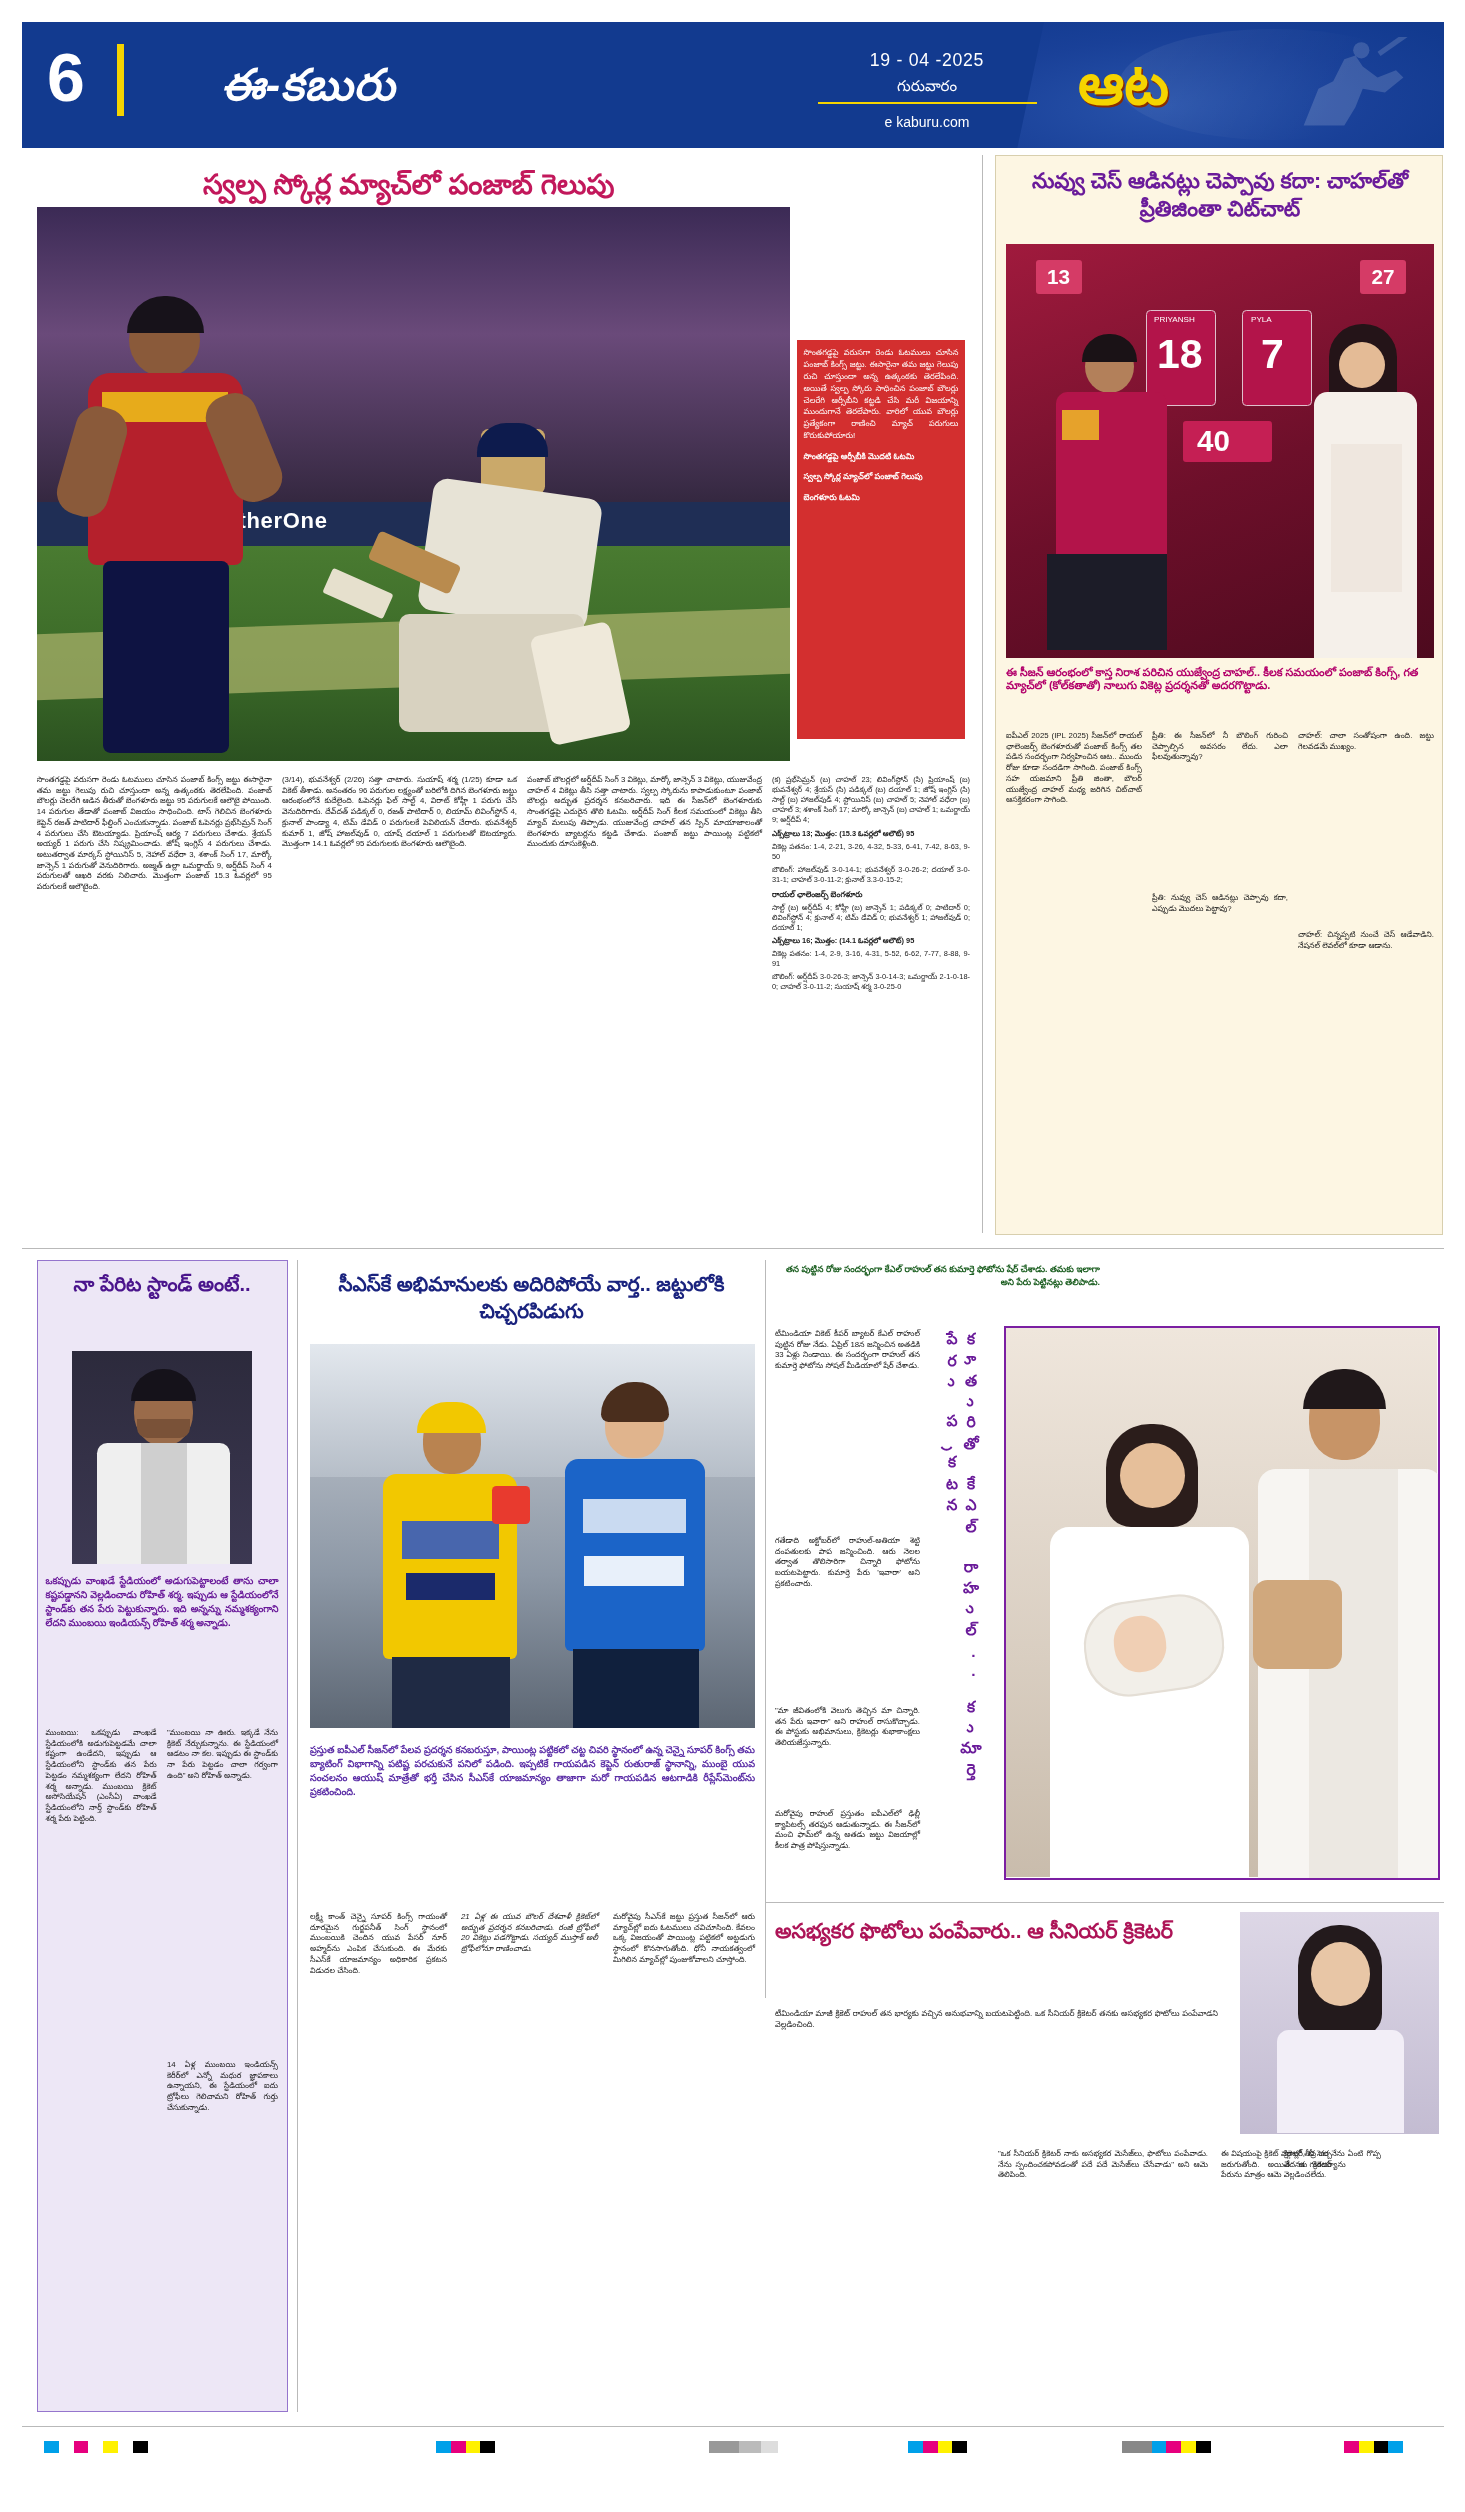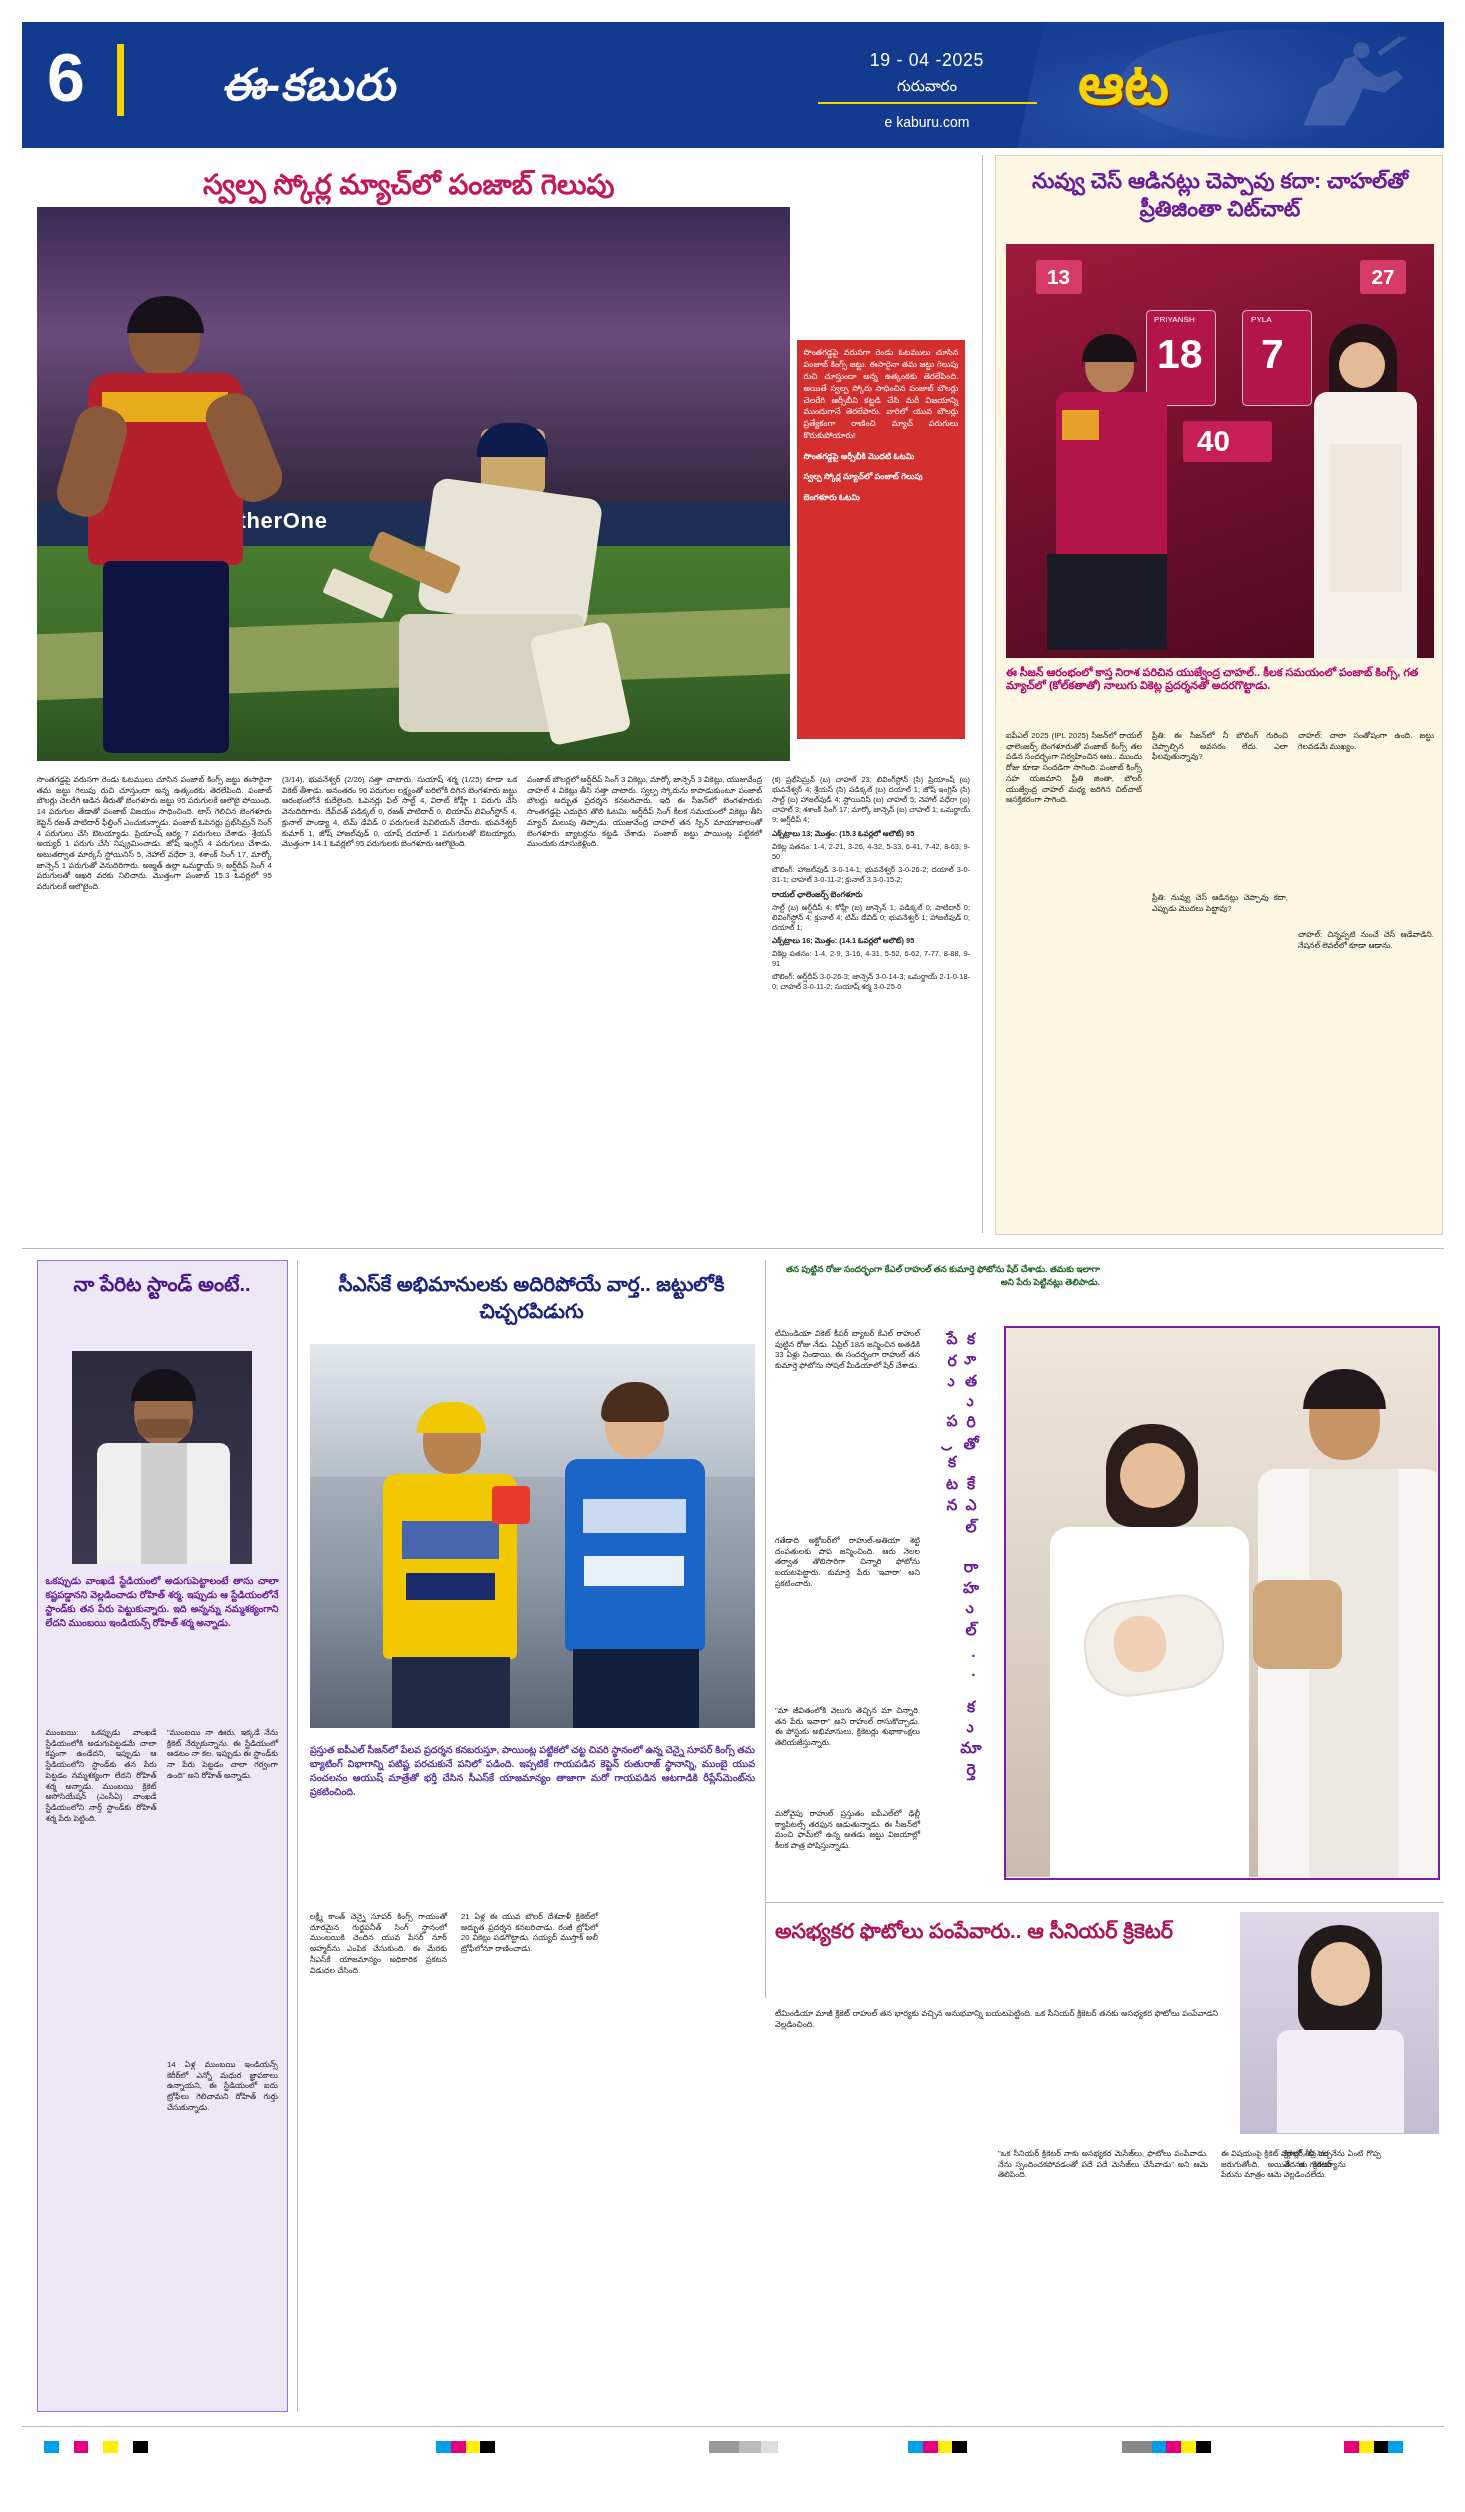--- a/index.html
+++ b/index.html
@@ -377,21 +377,22 @@
       <div style="position:absolute;left:37px;top:111px;width:103px;height:34px;background:#e8eef8;opacity:0.85;"></div>
       <div style="position:absolute;left:38px;top:168px;width:100px;height:29.5px;background:#ffffff;opacity:0.9;"></div>
       <div style="position:absolute;left:26.6px;top:261px;width:126px;height:123px;background:#10203d;"></div>
     </div>
     <div style="position:absolute;left:182px;top:142px;width:38px;height:38px;background:#e83a2e;border-radius:4.4px;"></div>
   </div>
 
   <div class="cap-purple" style="left:288px; top:1721px; width:445px; color:#5b2ea6;">ప్రస్తుత ఐపీఎల్ సీజన్‌లో పేలవ ప్రదర్శన కనబరుస్తూ, పాయింట్ల పట్టికలో చట్ట చివరి స్థానంలో ఉన్న చెన్నై సూపర్ కింగ్స్ తమ బ్యాటింగ్ విభాగాన్ని పటిష్ట పరచుకునే పనిలో పడింది. ఇప్పటికే గాయపడిన కెప్టెన్ రుతురాజ్ స్థానాన్ని, ముంబై యువ సంచలనం ఆయుష్ మాత్రేతో భర్తీ చేసిన సీఎస్‌కే యాజమాన్యం తాజాగా మరో గాయపడిన ఆటగాడికి రీప్లేస్‌మెంట్‌ను ప్రకటించింది.</div>
 
   <div class="body-col" style="position:absolute;left:288px;top:1890px;width:137px;height:495px;">లక్ష్మీ కాంత్ చెన్నై సూపర్ కింగ్స్ గాయంతో దూరమైన గుర్జపనీత్ సింగ్ స్థానంలో ముంబయికి చెందిన యువ పేసర్ నూర్ అహ్మద్‌ను ఎంపిక చేసుకుంది. ఈ మేరకు సీఎస్‌కే యాజమాన్యం అధికారిక ప్రకటన విడుదల చేసింది.</div>
-  <div class="body-col" style="position:absolute;left:439px;top:1890px;width:137px;height:495px;">21 ఏళ్ల ఈ యువ బౌలర్ దేశవాళీ క్రికెట్‌లో అద్భుత ప్రదర్శన కనబరిచాడు. రంజీ ట్రోఫీలో 20 వికెట్లు పడగొట్టాడు. సయ్యద్ ముస్తాక్ అలీ ట్రోఫీలోనూ రాణించాడు.</div>
+  <div class="body-col" style="position:absolute;left:439px;top:1890px;width:137px;height:495px;font-style:italic;">21 ఏళ్ల ఈ యువ బౌలర్ దేశవాళీ క్రికెట్‌లో అద్భుత ప్రదర్శన కనబరిచాడు. రంజీ ట్రోఫీలో 20 వికెట్లు పడగొట్టాడు. సయ్యద్ ముస్తాక్ అలీ ట్రోఫీలోనూ రాణించాడు.</div>
+  <div class="body-col" style="position:absolute;left:591px;top:1890px;width:142px;height:495px;">మరోవైపు సీఎస్‌కే జట్టు ప్రస్తుత సీజన్‌లో ఆరు మ్యాచ్‌ల్లో ఐదు ఓటములు చవిచూసింది. కేవలం ఒక్క విజయంతో పాయింట్ల పట్టికలో అట్టడుగు స్థానంలో కొనసాగుతోంది. ధోనీ నాయకత్వంలో మిగిలిన మ్యాచ్‌ల్లో పుంజుకోవాలని చూస్తోంది.</div>
 
   <div class="rule-v" style="left:743px; top:1238px; height:738px;"></div>
 
   <div class="green-head" style="left:753px; top:1241px; width:325px;">తన పుట్టిన రోజు సందర్భంగా కేఎల్ రాహుల్ తన కుమార్తె ఫోటోను షేర్ చేశాడు. తమకు ఇలాగా అని పేరు పెట్టినట్లు తెలిపాడు.</div>
 
   <div class="body-col" style="position:absolute;left:753px;top:1307px;width:145px;height:613px;">టీమిండియా వికెట్ కీపర్ బ్యాటర్ కేఎల్ రాహుల్ పుట్టిన రోజు నేడు. ఏప్రిల్ 18న జన్మించిన అతడికి 33 ఏళ్లు నిండాయి. ఈ సందర్భంగా రాహుల్ తన కుమార్తె ఫోటోను సోషల్ మీడియాలో షేర్ చేశాడు.</div>
   <div class="body-col" style="position:absolute;left:753px;top:1514px;width:145px;height:414px;">గతేడాది అక్టోబర్‌లో రాహుల్-అతియా శెట్టి దంపతులకు పాప జన్మించింది. ఆరు నెలల తర్వాత తొలిసారిగా చిన్నారి ఫోటోను బయటపెట్టారు. కుమార్తె పేరు 'ఇవారా' అని ప్రకటించారు.</div>
   <div class="body-col" style="position:absolute;left:753px;top:1684px;width:145px;height:251px;">"మా జీవితంలోకి వెలుగు తెచ్చిన మా చిన్నారి. తన పేరు ఇవారా" అని రాహుల్ రాసుకొచ్చాడు. ఈ పోస్టుకు అభిమానులు, క్రికెటర్లు శుభాకాంక్షలు తెలియజేస్తున్నారు.</div>
   <div class="body-col" style="position:absolute;left:753px;top:1787px;width:145px;height:148px;">మరోవైపు రాహుల్ ప్రస్తుతం ఐపీఎల్‌లో ఢిల్లీ క్యాపిటల్స్ తరఫున ఆడుతున్నాడు. ఈ సీజన్‌లో మంచి ఫామ్‌లో ఉన్న అతడు జట్టు విజయాల్లో కీలక పాత్ర పోషిస్తున్నాడు.</div>
 

